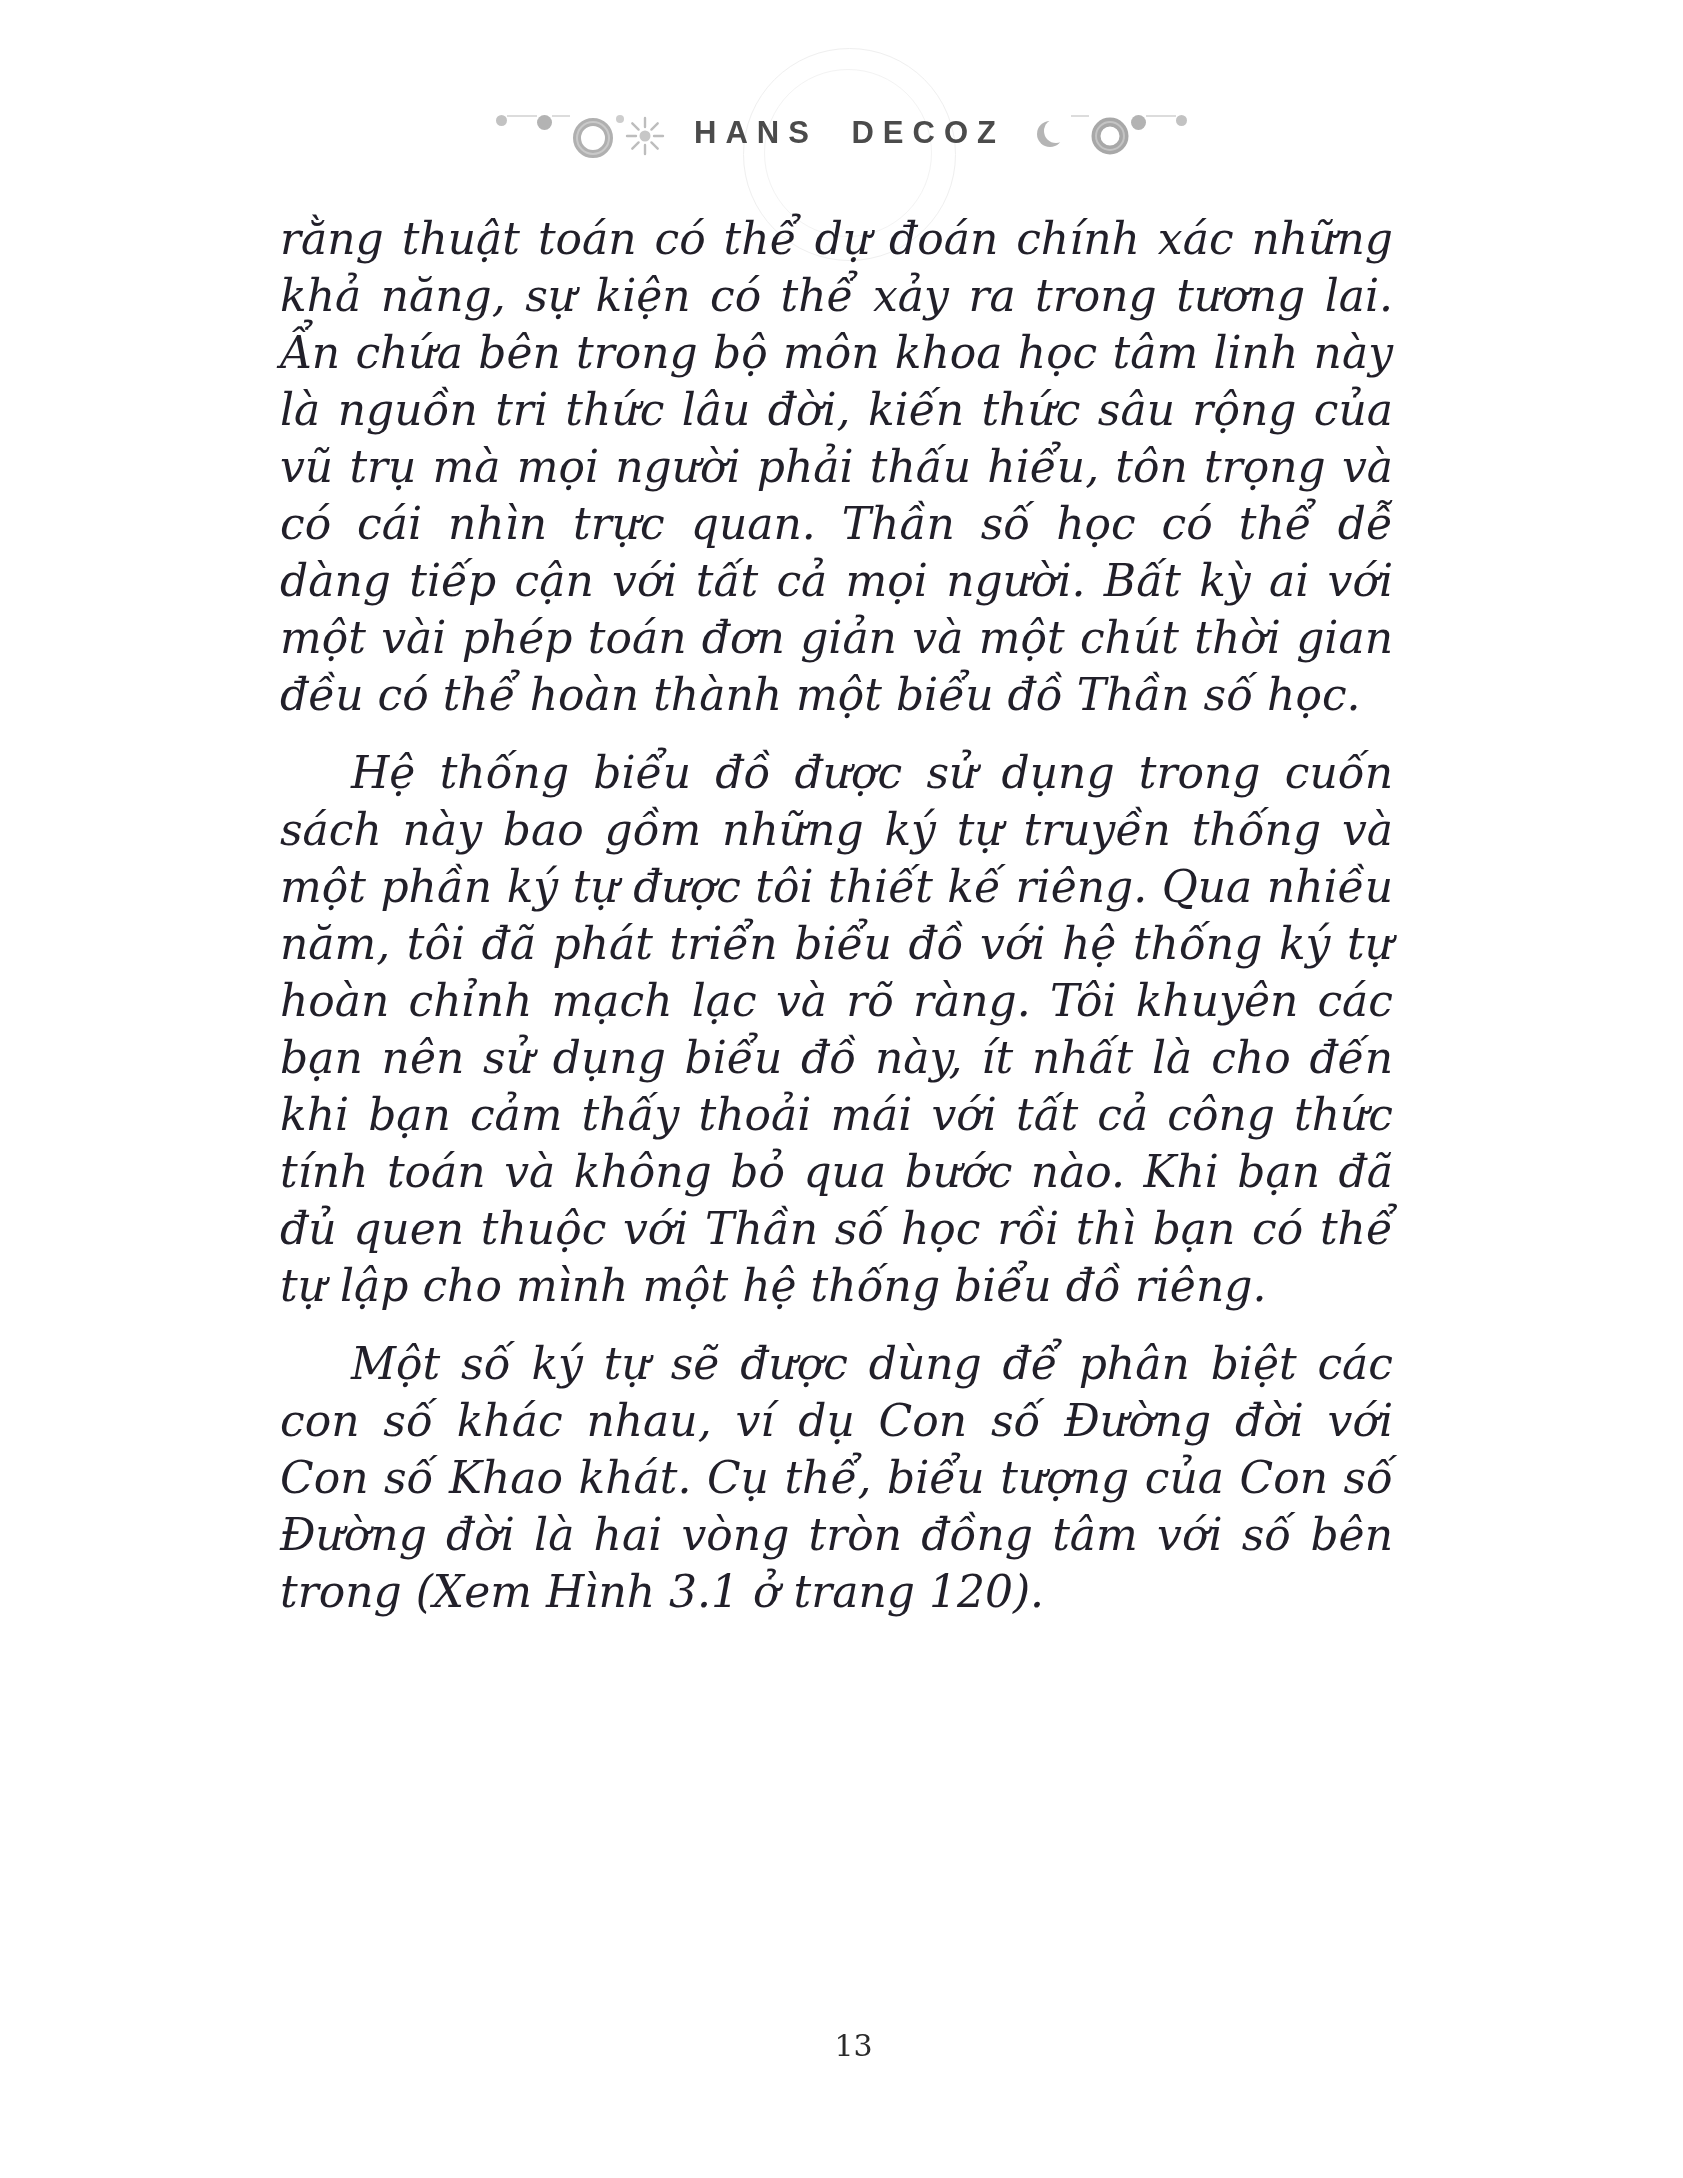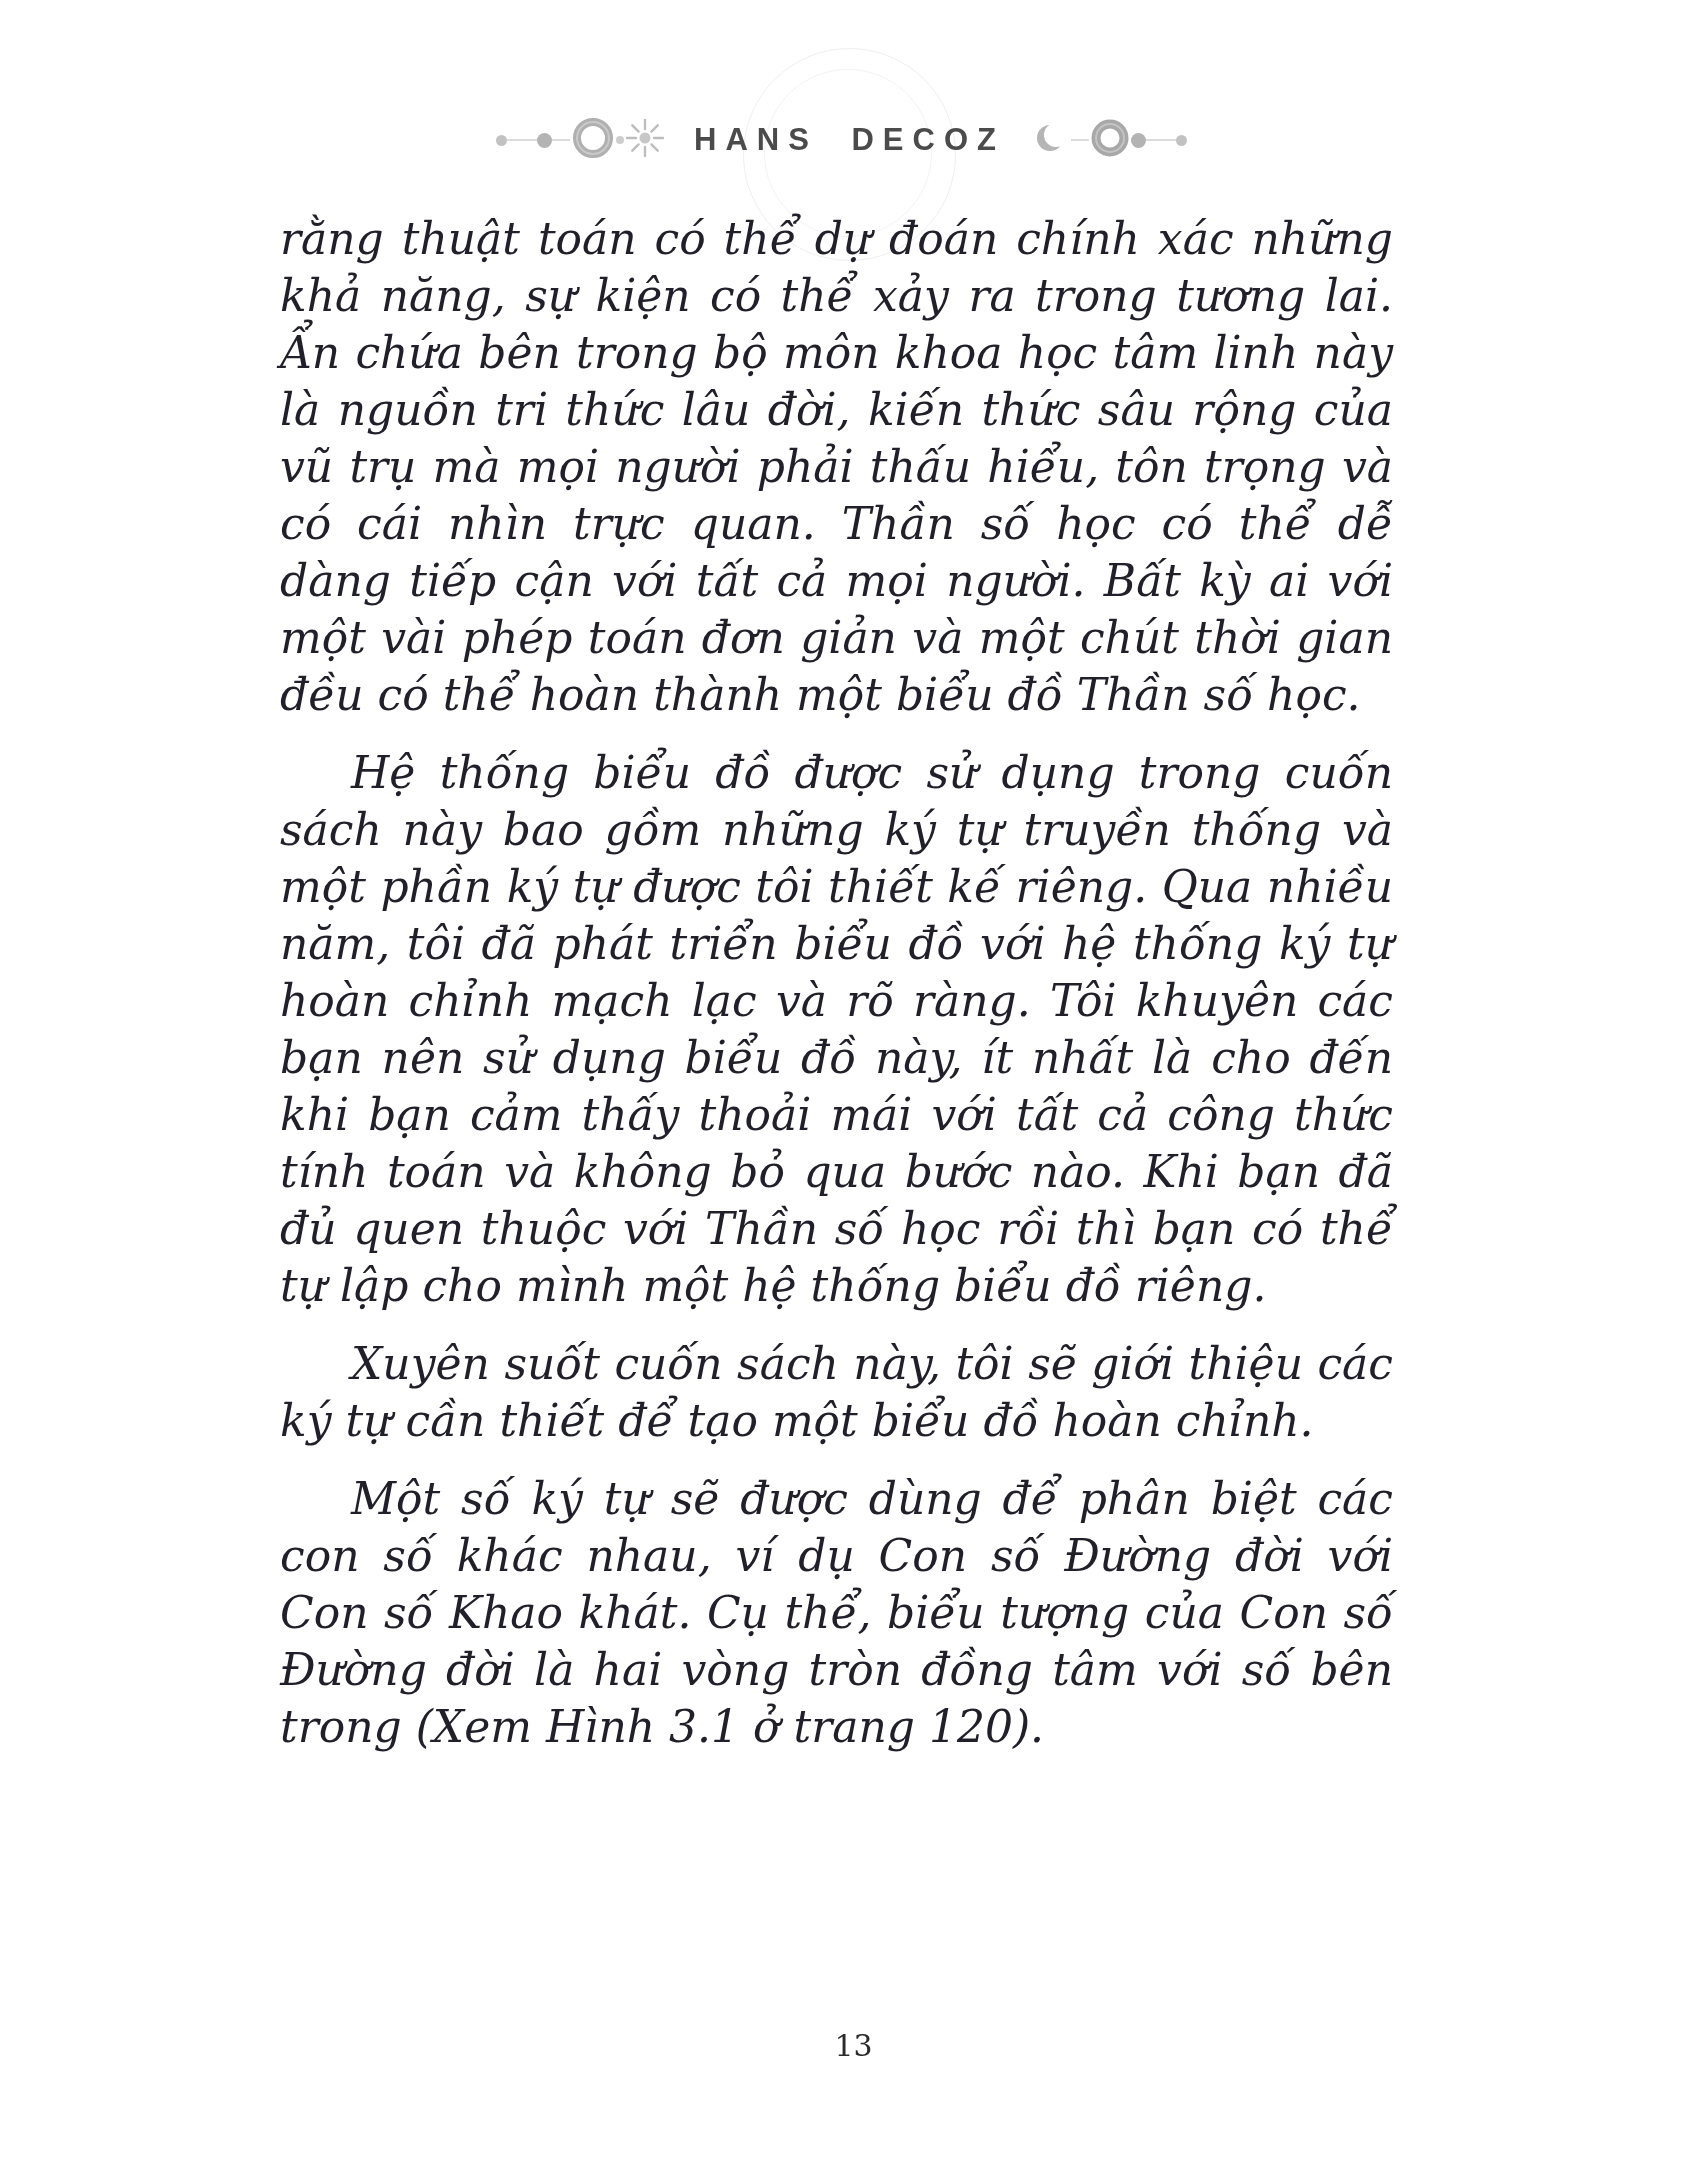--- a/index.html
+++ b/index.html
@@ -35,21 +35,21 @@
     height: 168px;
     border-color: #f3f3f3;
   }
   .header {
     position: absolute;
     top: 115px;
     left: 0;
     width: 100%;
     display: flex;
     justify-content: center;
-    align-items: center;
+    align-items: flex-start;
     gap: 0;
   }
   .title {
     font-family: "Liberation Sans", sans-serif;
     font-weight: 700;
     font-size: 31px;
     letter-spacing: 9px;
     word-spacing: 16px;
     color: #4b4b4b;
     margin: 0 28px;
@@ -165,21 +165,20 @@
 
     <span class="orn dot m"></span>
     <span class="orn conn"></span>
     <span class="orn dot s"></span>
 
   </header>
 
   <main class="body-text">
     <p class="continued">rằng thuật toán có thể dự đoán chính xác những khả năng, sự kiện có thể xảy ra trong tương lai. Ẩn chứa bên trong bộ môn khoa học tâm linh này là nguồn tri thức lâu đời, kiến thức sâu rộng của vũ trụ mà mọi người phải thấu hiểu, tôn trọng và có cái nhìn trực quan. Thần số học có thể dễ dàng tiếp cận với tất cả mọi người. Bất kỳ ai với một vài phép toán đơn giản và một chút thời gian đều có thể hoàn thành một biểu đồ Thần số học.</p>
     <p>Hệ thống biểu đồ được sử dụng trong cuốn sách này bao gồm những ký tự truyền thống và một phần ký tự được tôi thiết kế riêng. Qua nhiều năm, tôi đã phát triển biểu đồ với hệ thống ký tự hoàn chỉnh mạch lạc và rõ ràng. Tôi khuyên các bạn nên sử dụng biểu đồ này, ít nhất là cho đến khi bạn cảm thấy thoải mái với tất cả công thức tính toán và không bỏ qua bước nào. Khi bạn đã đủ quen thuộc với Thần số học rồi thì bạn có thể tự lập cho mình một hệ thống biểu đồ riêng.</p>
-    <p>Xuyên suốt cuốn sách này, tôi sẽ giới thiệu các ký tự cần thiết để tạo một biểu đồ hoàn chỉnh.</p>
     <p>Một số ký tự sẽ được dùng để phân biệt các con số khác nhau, ví dụ Con số Đường đời với Con số Khao khát. Cụ thể, biểu tượng của Con số Đường đời là hai vòng tròn đồng tâm với số bên trong (Xem Hình 3.1 ở trang 120).</p>
   </main>
 
   <footer class="footer">
     <span class="page-number">13</span>
   </footer>
 
 </div>
 
 

